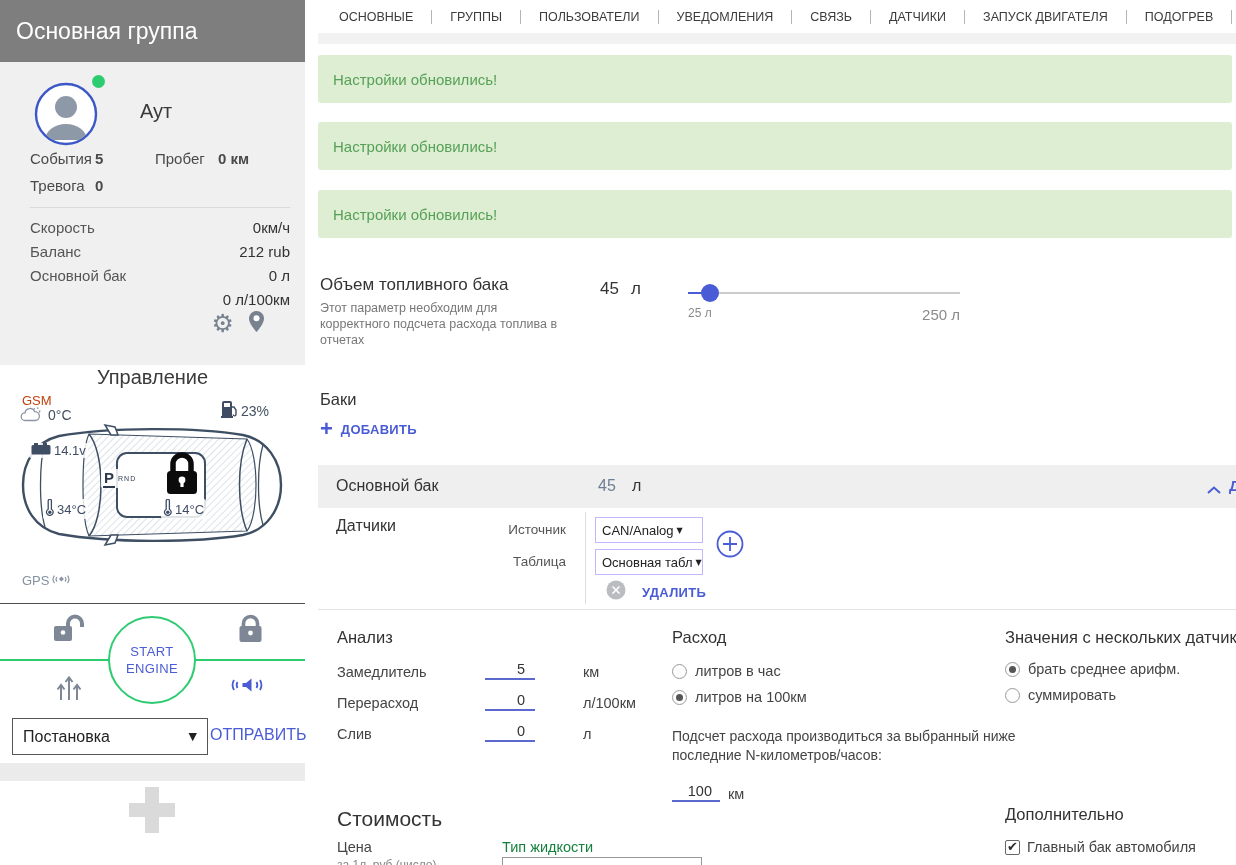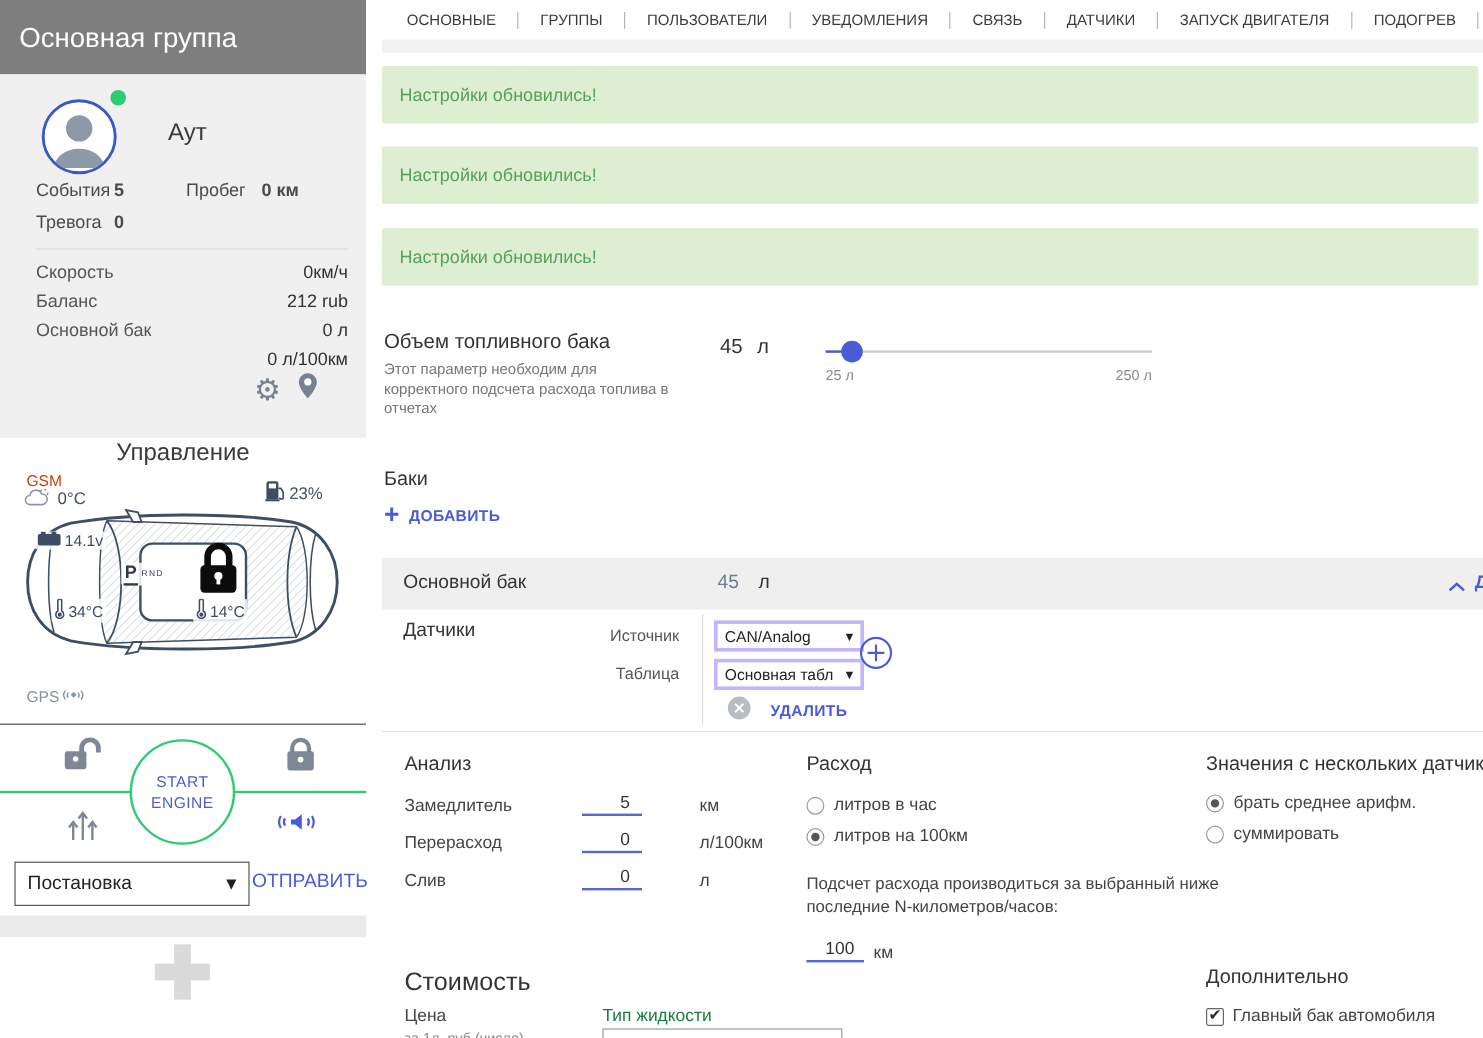--- a/index.html
+++ b/index.html
@@ -83,41 +83,41 @@
   .fv-title { position:absolute; left:2px; top:275px; font-size:17px; color:#333; }
   .fv-desc { position:absolute; left:2px; top:300px; width:245px; font-size:12.5px; color:#777; line-height:16px; }
   .fv-value { position:absolute; left:282px; top:279px; font-size:17px; color:#333; }
   .fv-value .unit { margin-left:12px; }
   .slider { position:absolute; left:370px; top:282px; width:272px; height:36px; }
   .slider-track { position:absolute; left:0; right:0; top:10px; height:2px; background:#cccccc; }
   .slider-fill { position:absolute; left:0; top:10px; height:2px; width:8%; background:#4a5cd5; }
   .slider-thumb { position:absolute; left:calc(8% - 9px); top:2px; width:18px; height:18px; border-radius:50%;
     background:#4a5cd5; cursor:pointer; }
   .slider-min { position:absolute; left:0; top:24px; font-size:12px; color:#8a8a8a; }
-  .slider-max { position:absolute; right:0; top:24px; font-size:12px; color:#8a8a8a; }
+  .slider-max { position:absolute; right:0; top:24px; font-size:15px; color:#8a8a8a; }
 
   .tanks-title { position:absolute; left:2px; top:390px; font-size:16.5px; color:#333; }
   .add-btn { position:absolute; left:2px; top:420px; display:flex; align-items:center; gap:8px; cursor:pointer; }
   .add-btn .plus { color:#4a5cd5; font-size:22px; font-weight:bold; line-height:18px; }
   .add-btn .lbl { color:#4a5cd5; font-size:13px; font-weight:bold; letter-spacing:.3px; }
 
   .tank-row { position:absolute; left:0; top:465px; width:918px; height:43px; background:#efefef; cursor:pointer; }
   .tank-name { position:absolute; left:18px; top:12px; font-size:16px; color:#333; }
   .tank-value { position:absolute; left:280px; top:12px; font-size:16px; color:#6f7d93; }
   .tank-unit { position:absolute; left:314px; top:12px; font-size:16px; color:#333; }
   .tank-chevron { position:absolute; left:888px; top:16px; cursor:pointer; }
   .tank-partial { position:absolute; left:911px; top:12px; font-size:15px; font-weight:bold; color:#4a5cd5; }
 
   .sensors-panel { position:absolute; left:0; top:508px; width:918px; height:102px; border-bottom:1px solid #e3e3e3; }
   .sp-title { position:absolute; left:18px; top:9px; font-size:16px; color:#333; }
   .sp-label { position:absolute; width:96px; text-align:right; font-size:13.5px; color:#555; }
   .sp-src { left:152px; top:14px; } .sp-tbl { left:152px; top:46px; }
   .sp-vline { position:absolute; left:267px; top:4px; height:92px; width:1px; background:#ddd; }
-  .mini-select { position:absolute; left:277px; width:125px; height:26px; border:3px solid #c4b5fd; background:#fff;
-    display:flex; align-items:center; justify-content:space-between; padding:0 6px; font-size:13px; color:#222;
+  .mini-select { position:absolute; left:277px; width:108px; height:26px; border:1px solid #c4b5fd; background:#fff;
+    display:flex; align-items:center; justify-content:flex-start; padding:0 6px; font-size:13px; color:#222;
     cursor:pointer; white-space:nowrap; overflow:hidden; }
   .sel-src { top:9px; } .sel-tbl { top:41px; }
   .mini-select .caret { font-size:8px; color:#222; margin-left:3px; }
   .plus-circle { position:absolute; left:398px; top:22px; cursor:pointer; }
   .delete-btn { position:absolute; left:288px; top:72px; display:flex; align-items:center; gap:16px; cursor:pointer; }
   .delete-btn .lbl { color:#4a5cd5; font-size:13px; font-weight:bold; letter-spacing:.3px; }
 
   .col-title { position:absolute; top:628px; font-size:16.5px; color:#333; white-space:nowrap; }
   .t-analysis { left:19px; } .t-consume { left:354px; } .t-multi { left:687px; }
 

